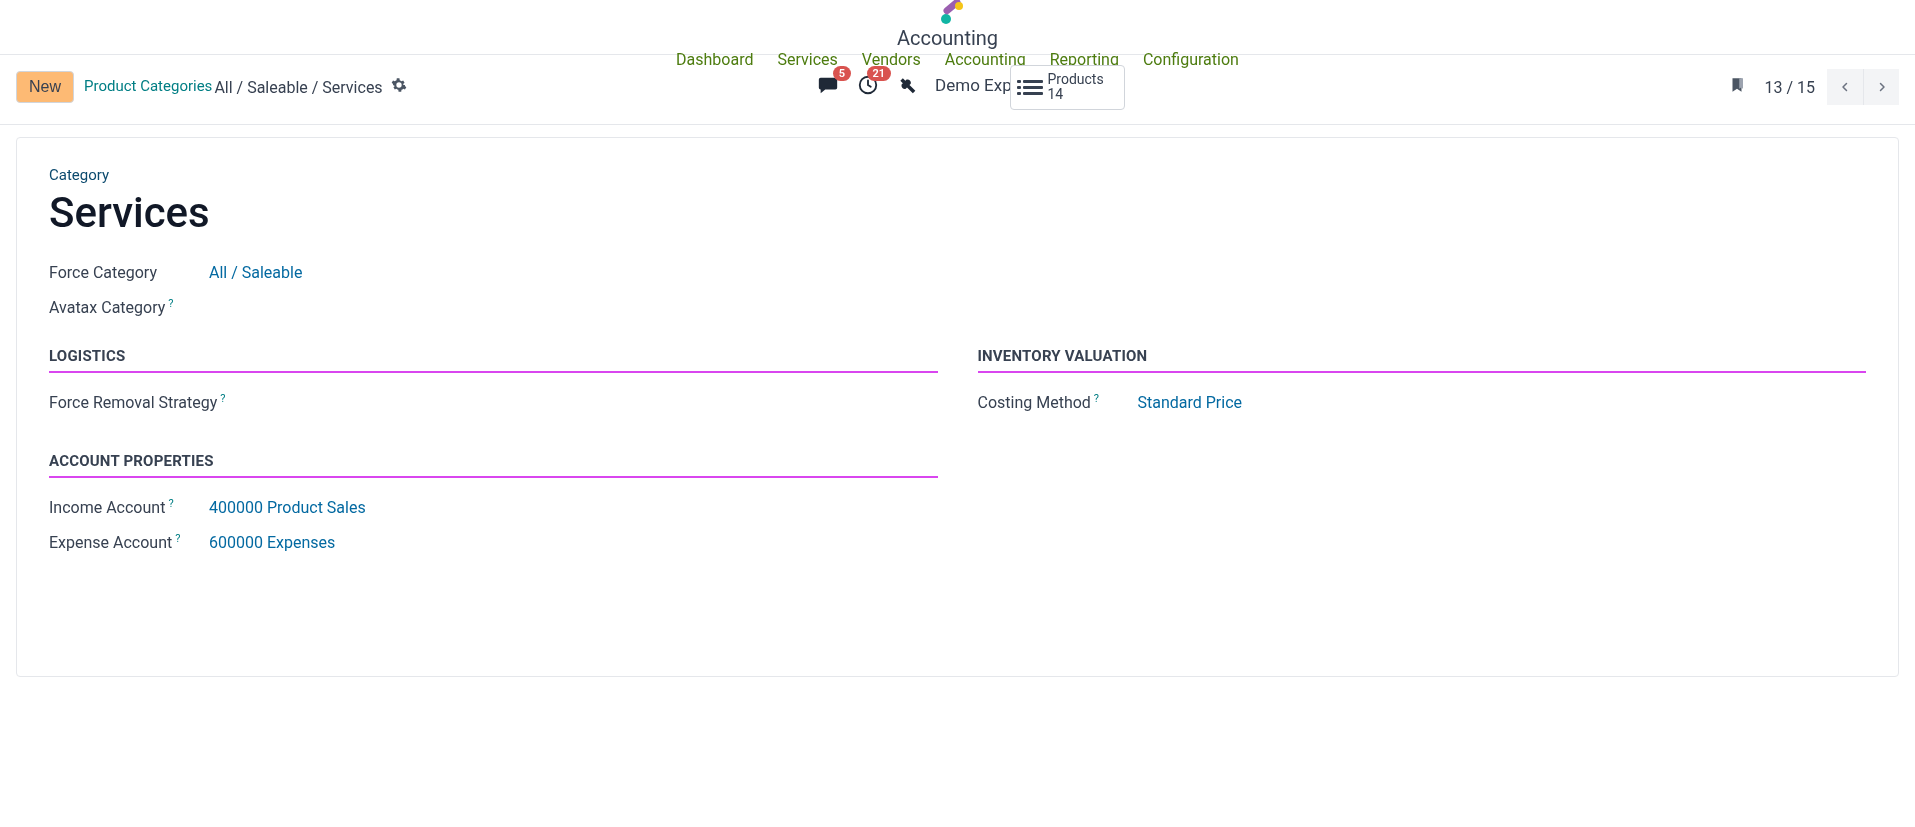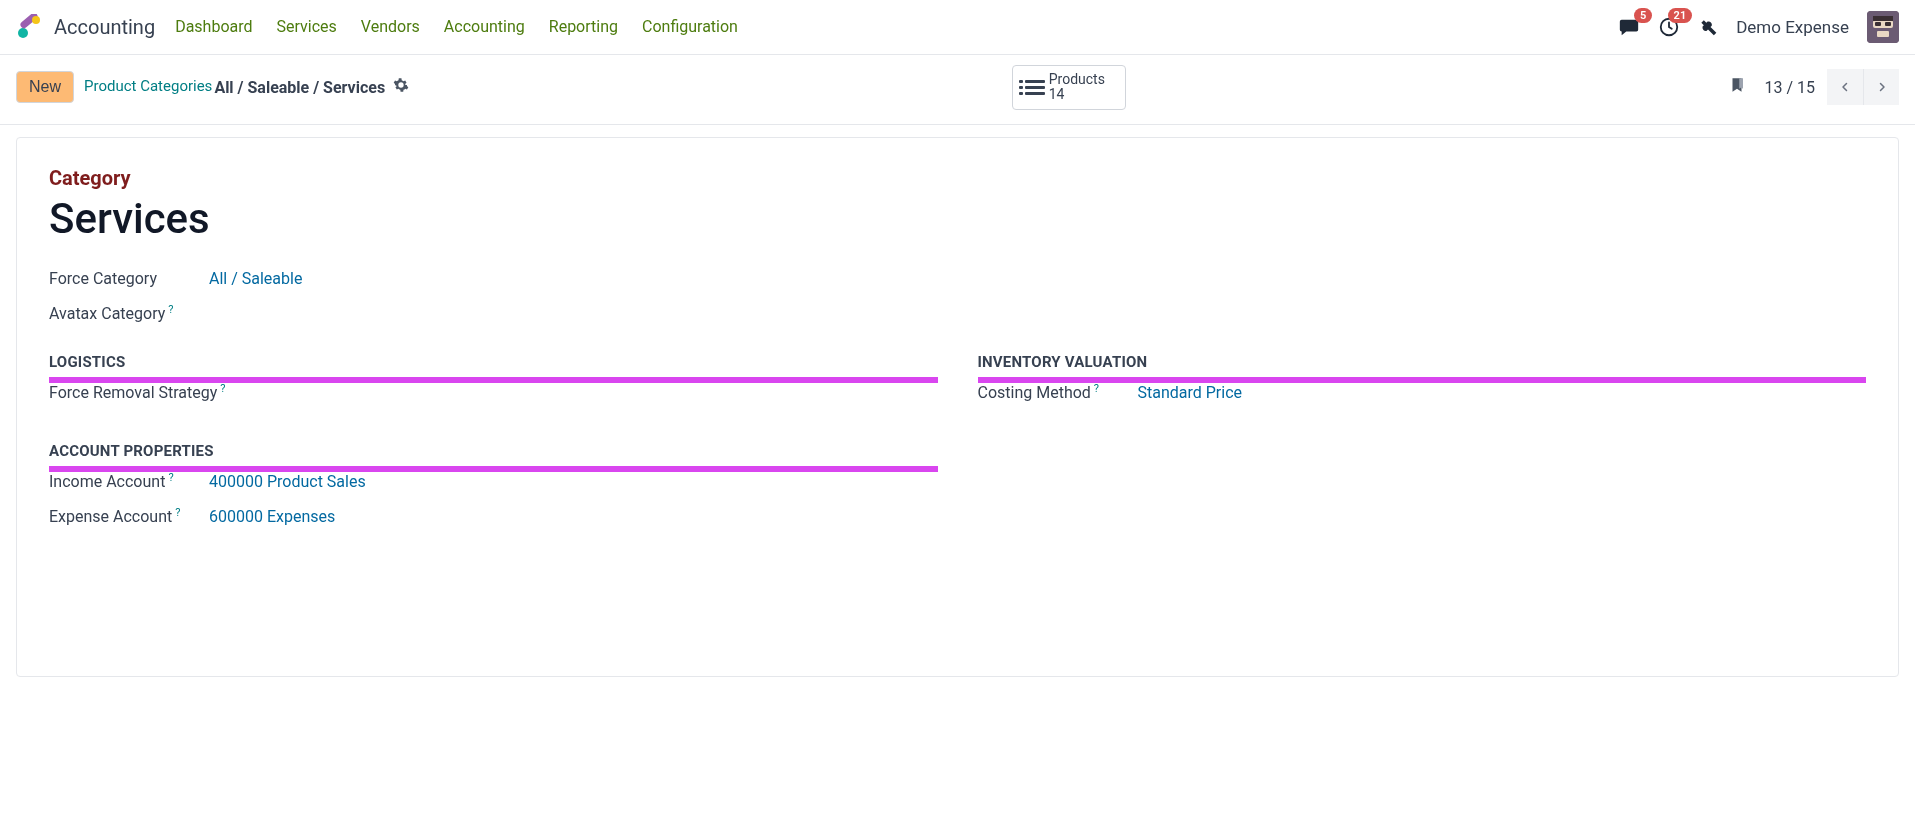--- a/index.html
+++ b/index.html
@@ -9,20 +9,21 @@
     background: #fff;
     font-size: 15px;
   }
   
   .topnav {
     display: flex;
     align-items: center;
     height: 54px;
     padding: 0 16px;
     border-bottom: 1px solid #fff;
+    flex-direction: column;
   }
   .logo {
     display:flex;
     align-items:center;
     margin-right: 12px;
   }
   .app-name {
     font-size: 20px;
     color: #374151;
     margin-right: 20px;
@@ -101,21 +102,20 @@
     color: #017e84;
     font-size: 15px;
     cursor:pointer;
   }
   .breadcrumb-path {
     display:flex;
     align-items:center;
     gap: 8px;
     font-size: 16px;
     color:#374151;
-    font-weight:bold;
   }
   .gear {
     color:#6b7280;
     cursor:pointer;
   }
   .cp-center {
     flex:1;
     display:flex;
     justify-content:center;
   }
@@ -182,23 +182,22 @@
     padding: 12px 16px;
   }
   .sheet {
     border: 1px solid #e5e7eb;
     border-radius: 4px;
     padding: 28px 32px;
     background:#fff;
     min-height: 540px;
   }
   .label-category {
-    font-size: 20px;
-    color:#7f1d1d;
-    font-weight:bold;
+    font-size: 15px;
+    color:#0c4a6e;
   }
   .title {
     font-size: 42px;
     font-weight: 500;
     color:#111827;
     margin-top: 4px;
     margin-bottom: 26px;
   }
   .field-row {
     display:flex;
@@ -229,21 +228,22 @@
   }
   .col {
     flex:1;
   }
   .section-title {
     font-size: 15px;
     font-weight: 700;
     color:#374151;
     text-transform: uppercase;
     padding-bottom: 6px;
-    border-bottom: 6px solid #d946ef;
+    border-bottom: 2px solid #d946ef;
+    margin-bottom: 20px;
     letter-spacing: .2px;
   }
 </style>
 </head>
 <body>
 
 <div class="topnav">
   <div class="logo">
     <svg width="26" height="26" viewBox="0 0 26 26">
       <circle cx="7" cy="19" r="5" fill="#11b5a4"></circle>

